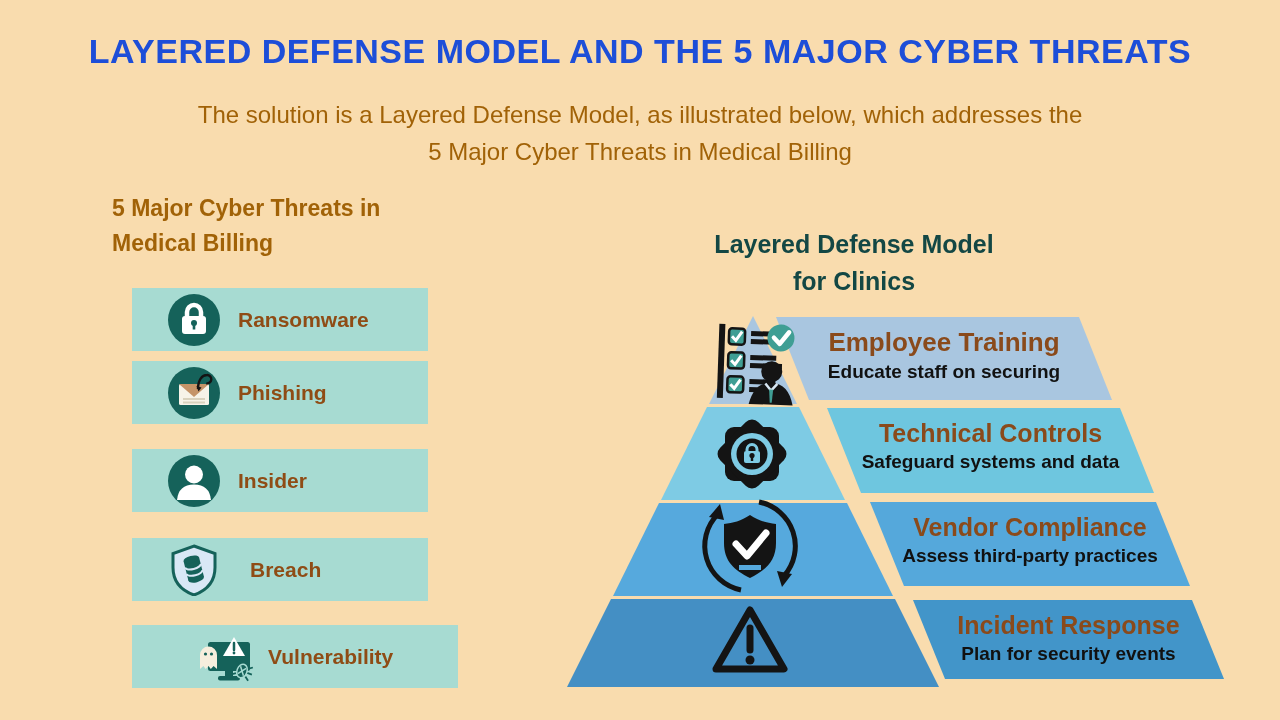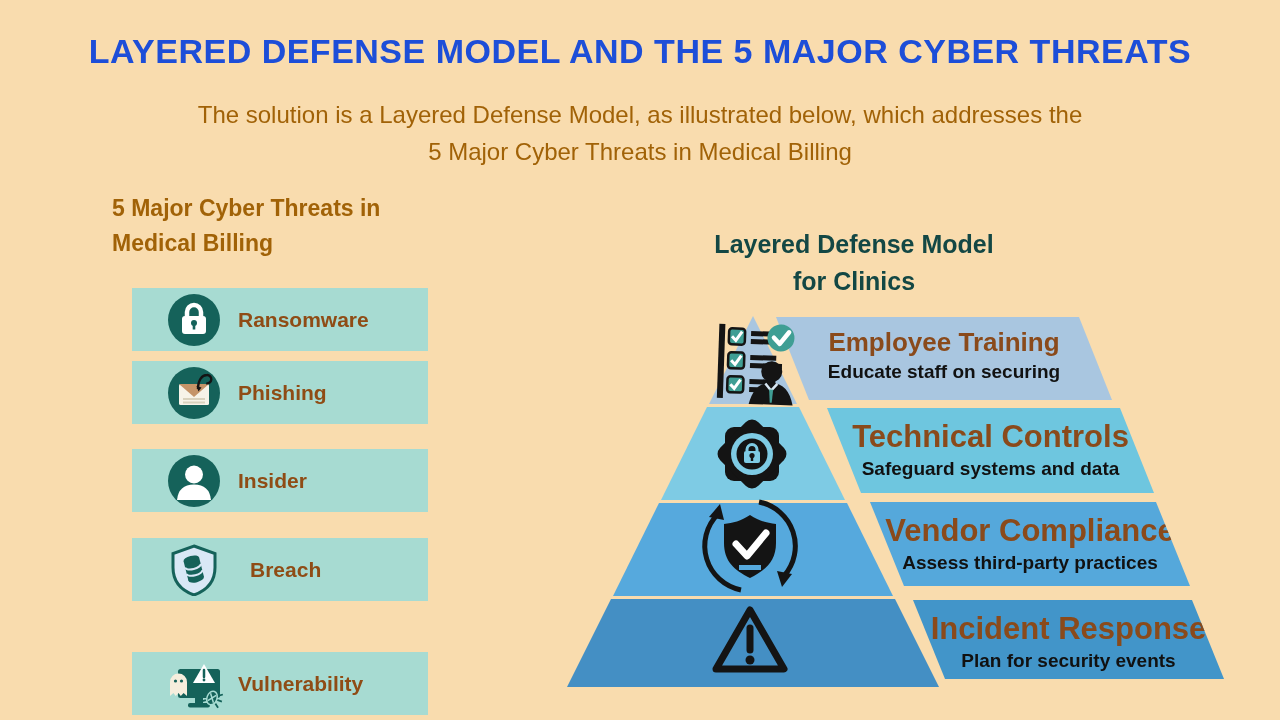--- a/index.html
+++ b/index.html
@@ -19,41 +19,41 @@
   }
   .threats-heading {
     position:absolute; top:191px; left:112px; width:340px;
     text-align:left; font-size:23px; font-weight:bold;
     color:#a16207; line-height:35px;
   }
   .threat-item {
     position:absolute; left:132px; width:296px; height:63px;
     background:#a7dbd2; display:flex; align-items:center;
   }
-  .ti-1{top:258px;margin-top:30px;} .ti-2{top:361px;} .ti-3{top:449px;} .ti-4{top:538px;gap:12px;} .ti-5{top:652px;}
+  .ti-1{top:258px;margin-top:30px;} .ti-2{top:361px;} .ti-3{top:449px;} .ti-4{top:538px;gap:12px;} .ti-5{top:625px;padding-left:30px;}
   .threat-item .icon { margin-left:36px; width:56px; height:52px; flex:none; }
   .threat-item .label { margin-left:14px; font-size:21px; font-weight:bold; color:#8f4c15; }
   .defense-heading {
     position:absolute; top:226px; left:674px; width:360px;
     text-align:center; font-size:25px; font-weight:bold;
     color:#134744; line-height:37px;
   }
   .pyramid-svg { position:absolute; left:563px; top:313px; z-index:1; }
   .apex-icon-svg { position:absolute; left:706px; top:319px; z-index:5; }
   .band { position:absolute; z-index:2; }
   .b1 { left:776px; top:317px; width:336px; height:83px; background:#a9c6e0;
         clip-path:polygon(0 0, 303px 0, 100% 100%, 33px 100%); }
   .b2 { left:827px; top:408px; width:327px; height:85px; background:#6ec6df;
         clip-path:polygon(0 0, 293px 0, 100% 100%, 34px 100%); }
   .b3 { left:870px; top:502px; width:320px; height:84px; background:#55a8db;
         clip-path:polygon(0 0, 286px 0, 100% 100%, 34px 100%); }
   .b4 { left:913px; top:600px; width:311px; height:79px; background:#4295c9;
         clip-path:polygon(0 0, 279px 0, 100% 100%, 32px 100%); }
   .band-title {
-    text-align:center; font-size:31px; font-weight:bold;
+    text-align:center; font-size:25px; font-weight:bold;
     color:#8a4a1b; padding-top:11px;
   }
   .b1 .band-title { font-size:26px; padding-top:10px; }
   .band-desc {
     text-align:center; font-size:19px; font-weight:bold;
     color:#111; padding-top:3px;
   }
 </style>
 </head>
 <body>

